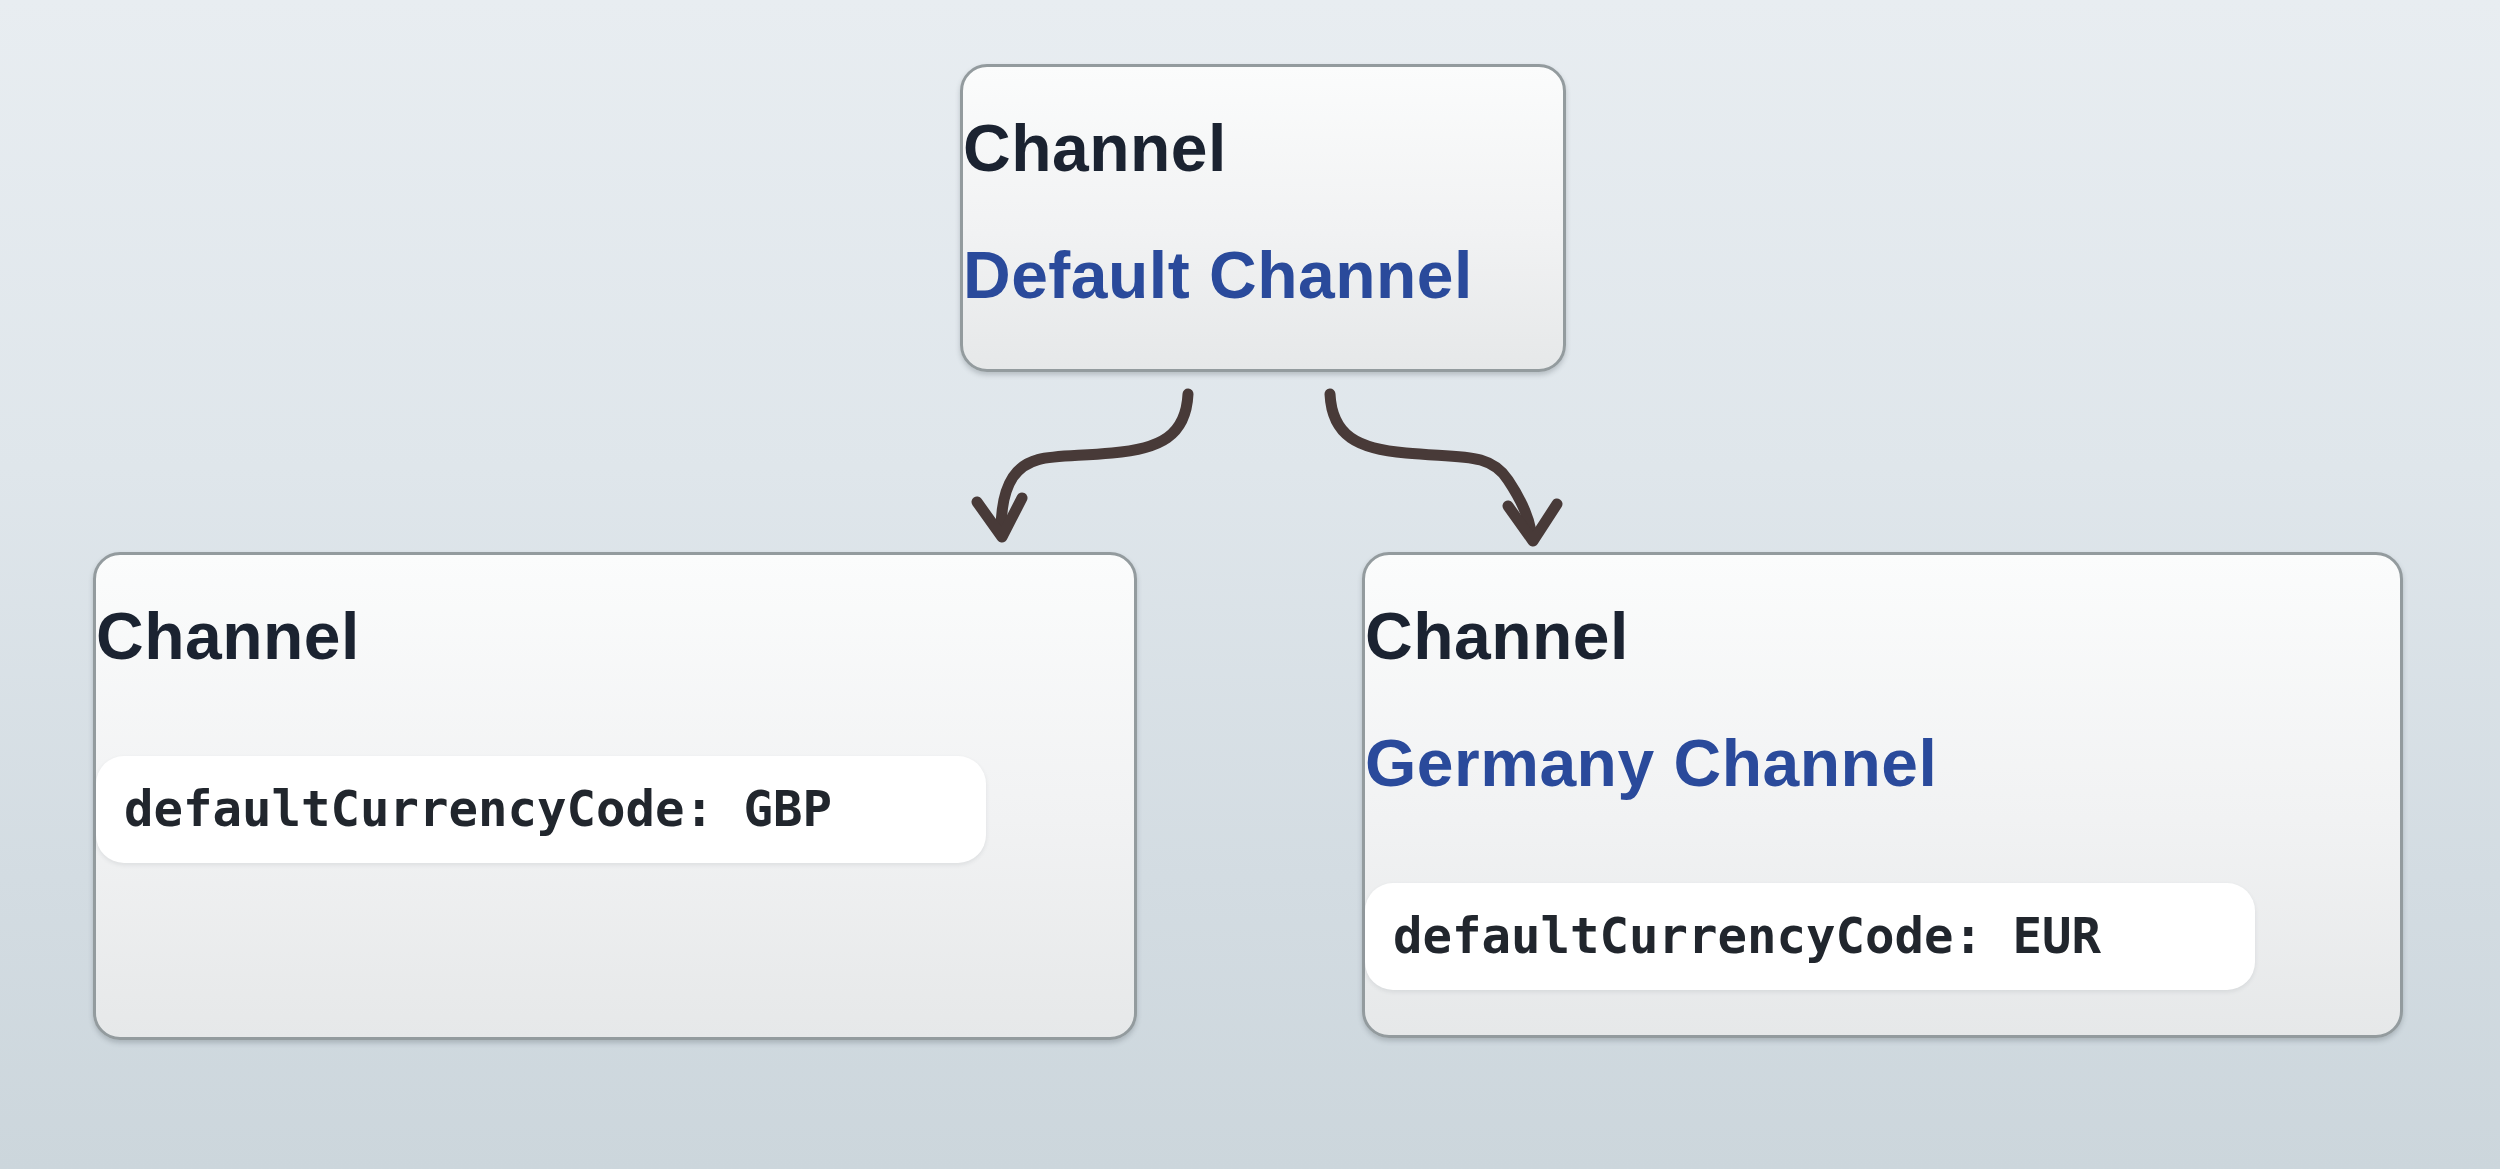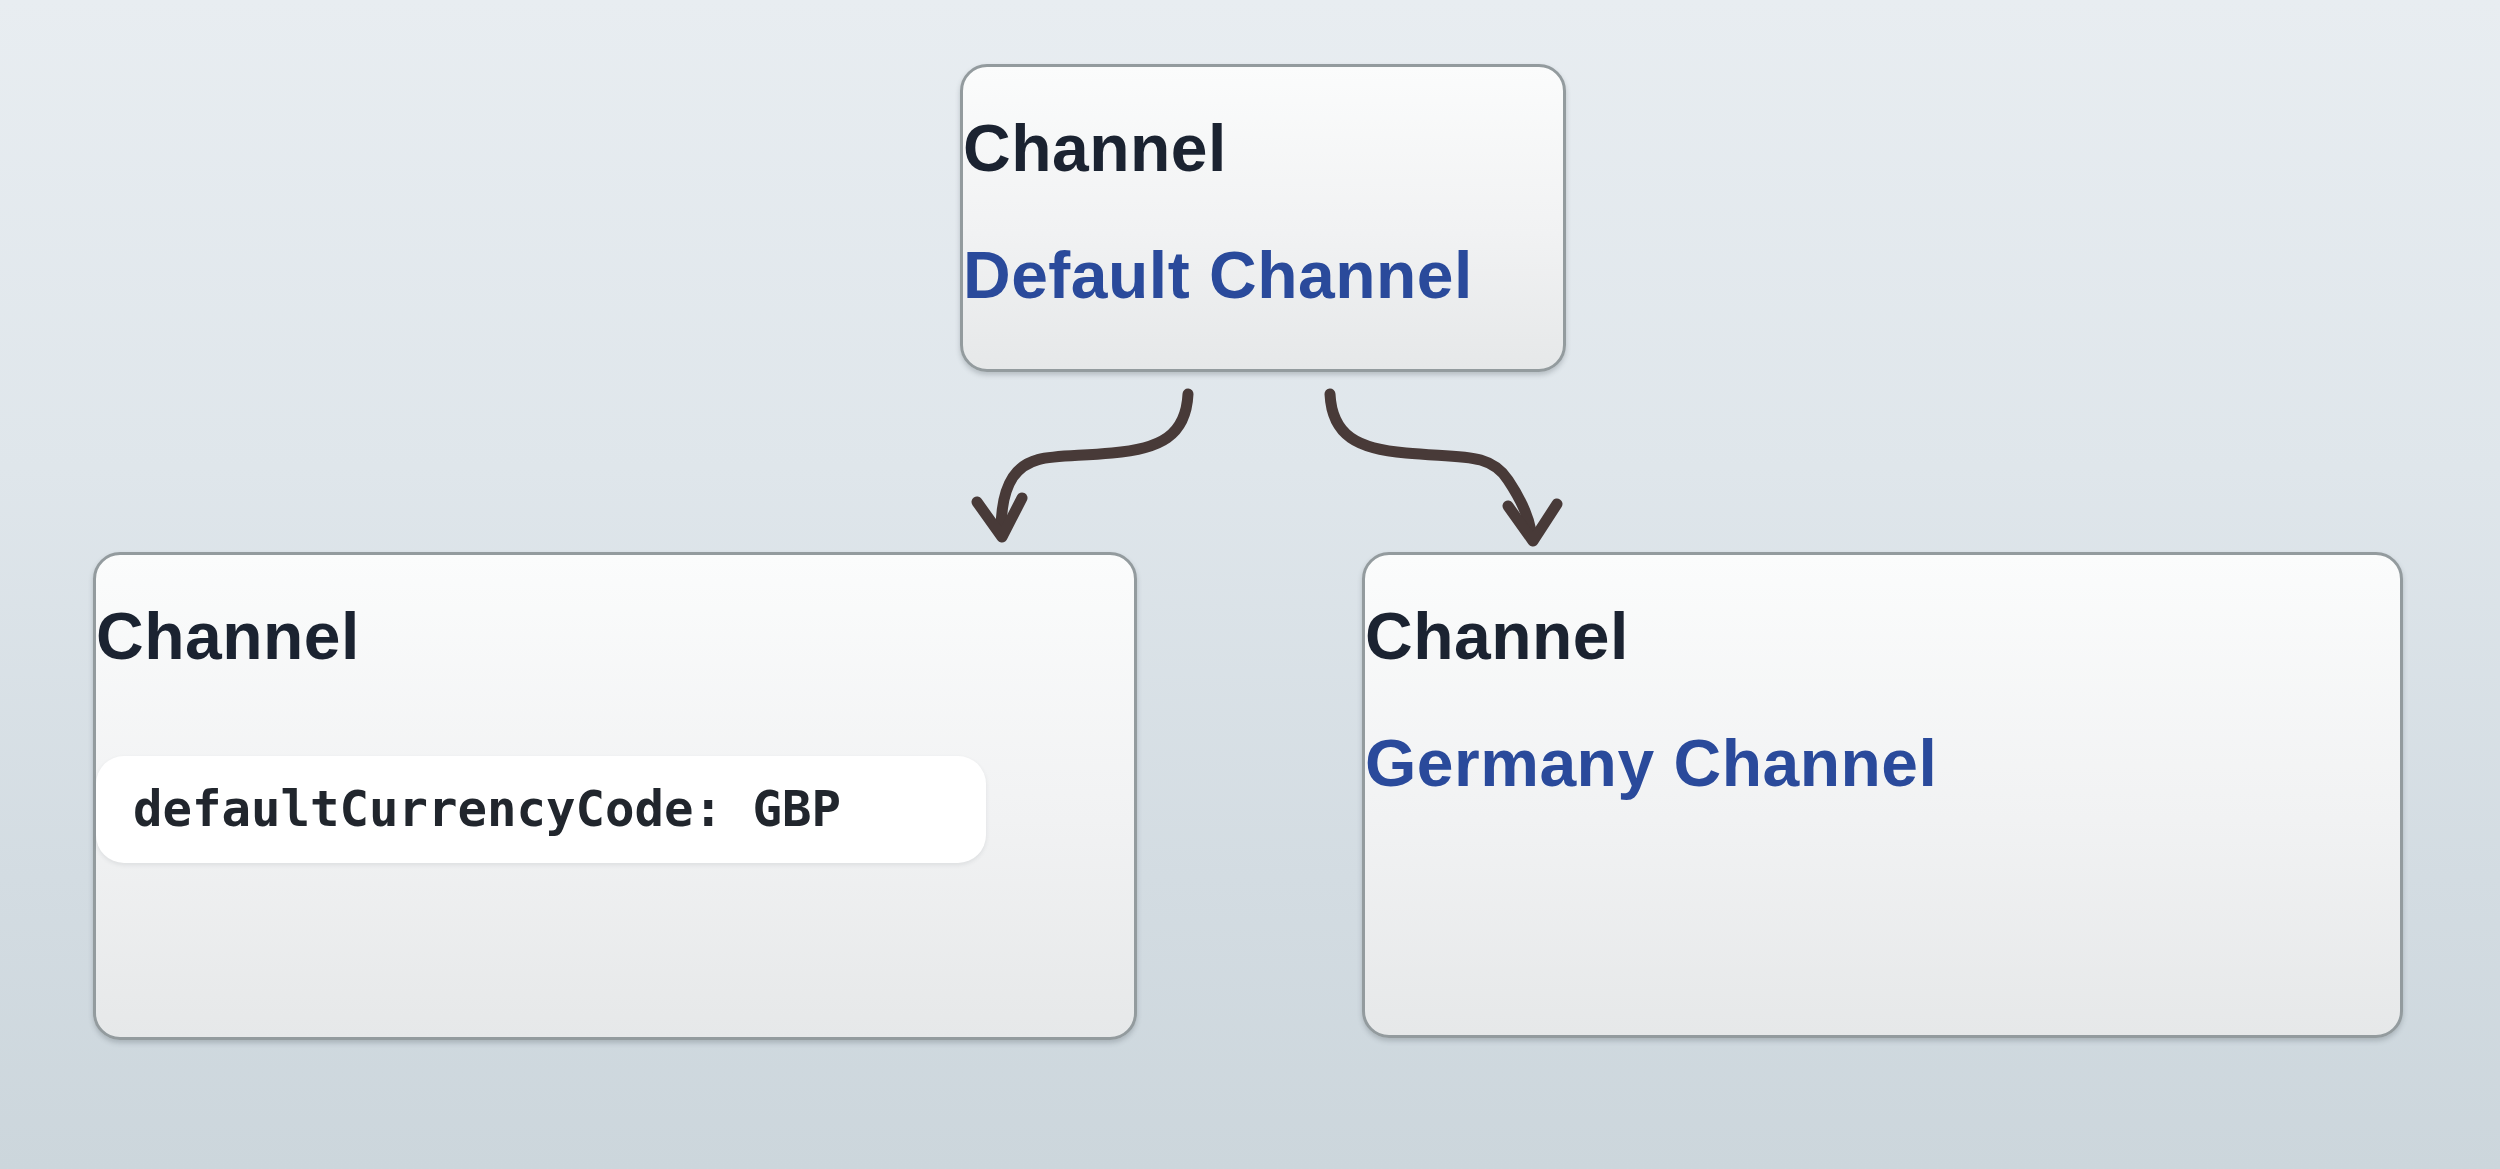--- a/index.html
+++ b/index.html
@@ -45,21 +45,21 @@
     margin-top:42px;
     font-size:66px;font-weight:700;line-height:65px;color:var(--name-text);
     letter-spacing:0.5px;white-space:nowrap;
   }
   .code-pill{
     margin-top:67px;
     width:890px;height:107px;box-sizing:border-box;
     background:var(--pill-fill);border-radius:28px;
     box-shadow:0 2px 4px rgba(60,70,80,0.10);
     display:flex;align-items:center;
-    padding-left:37px;
+    padding-left:28px;
   }
   .code-text{
     font-family:"DejaVu Sans Mono","Liberation Mono",monospace;
     font-weight:700;font-size:49px;line-height:1;color:var(--code-text);
     white-space:pre;
   }
 </style>
 </head>
 <body>
 
@@ -80,15 +80,18 @@
   <div class="node node-uk">
     <div class="node-heading">Channel</div>
     <div class="code-pill">
       <span class="code-text">defaultCurrencyCode: GBP</span>
     </div>
   </div>
 
   <div class="node node-germany">
     <div class="node-heading">Channel</div>
     <div class="node-name">Germany Channel</div>
+    <div class="code-pill">
+      <span class="code-text">defaultCurrencyCode: EUR</span>
+    </div>
   </div>
 
 </div>
 
 </body></html>

